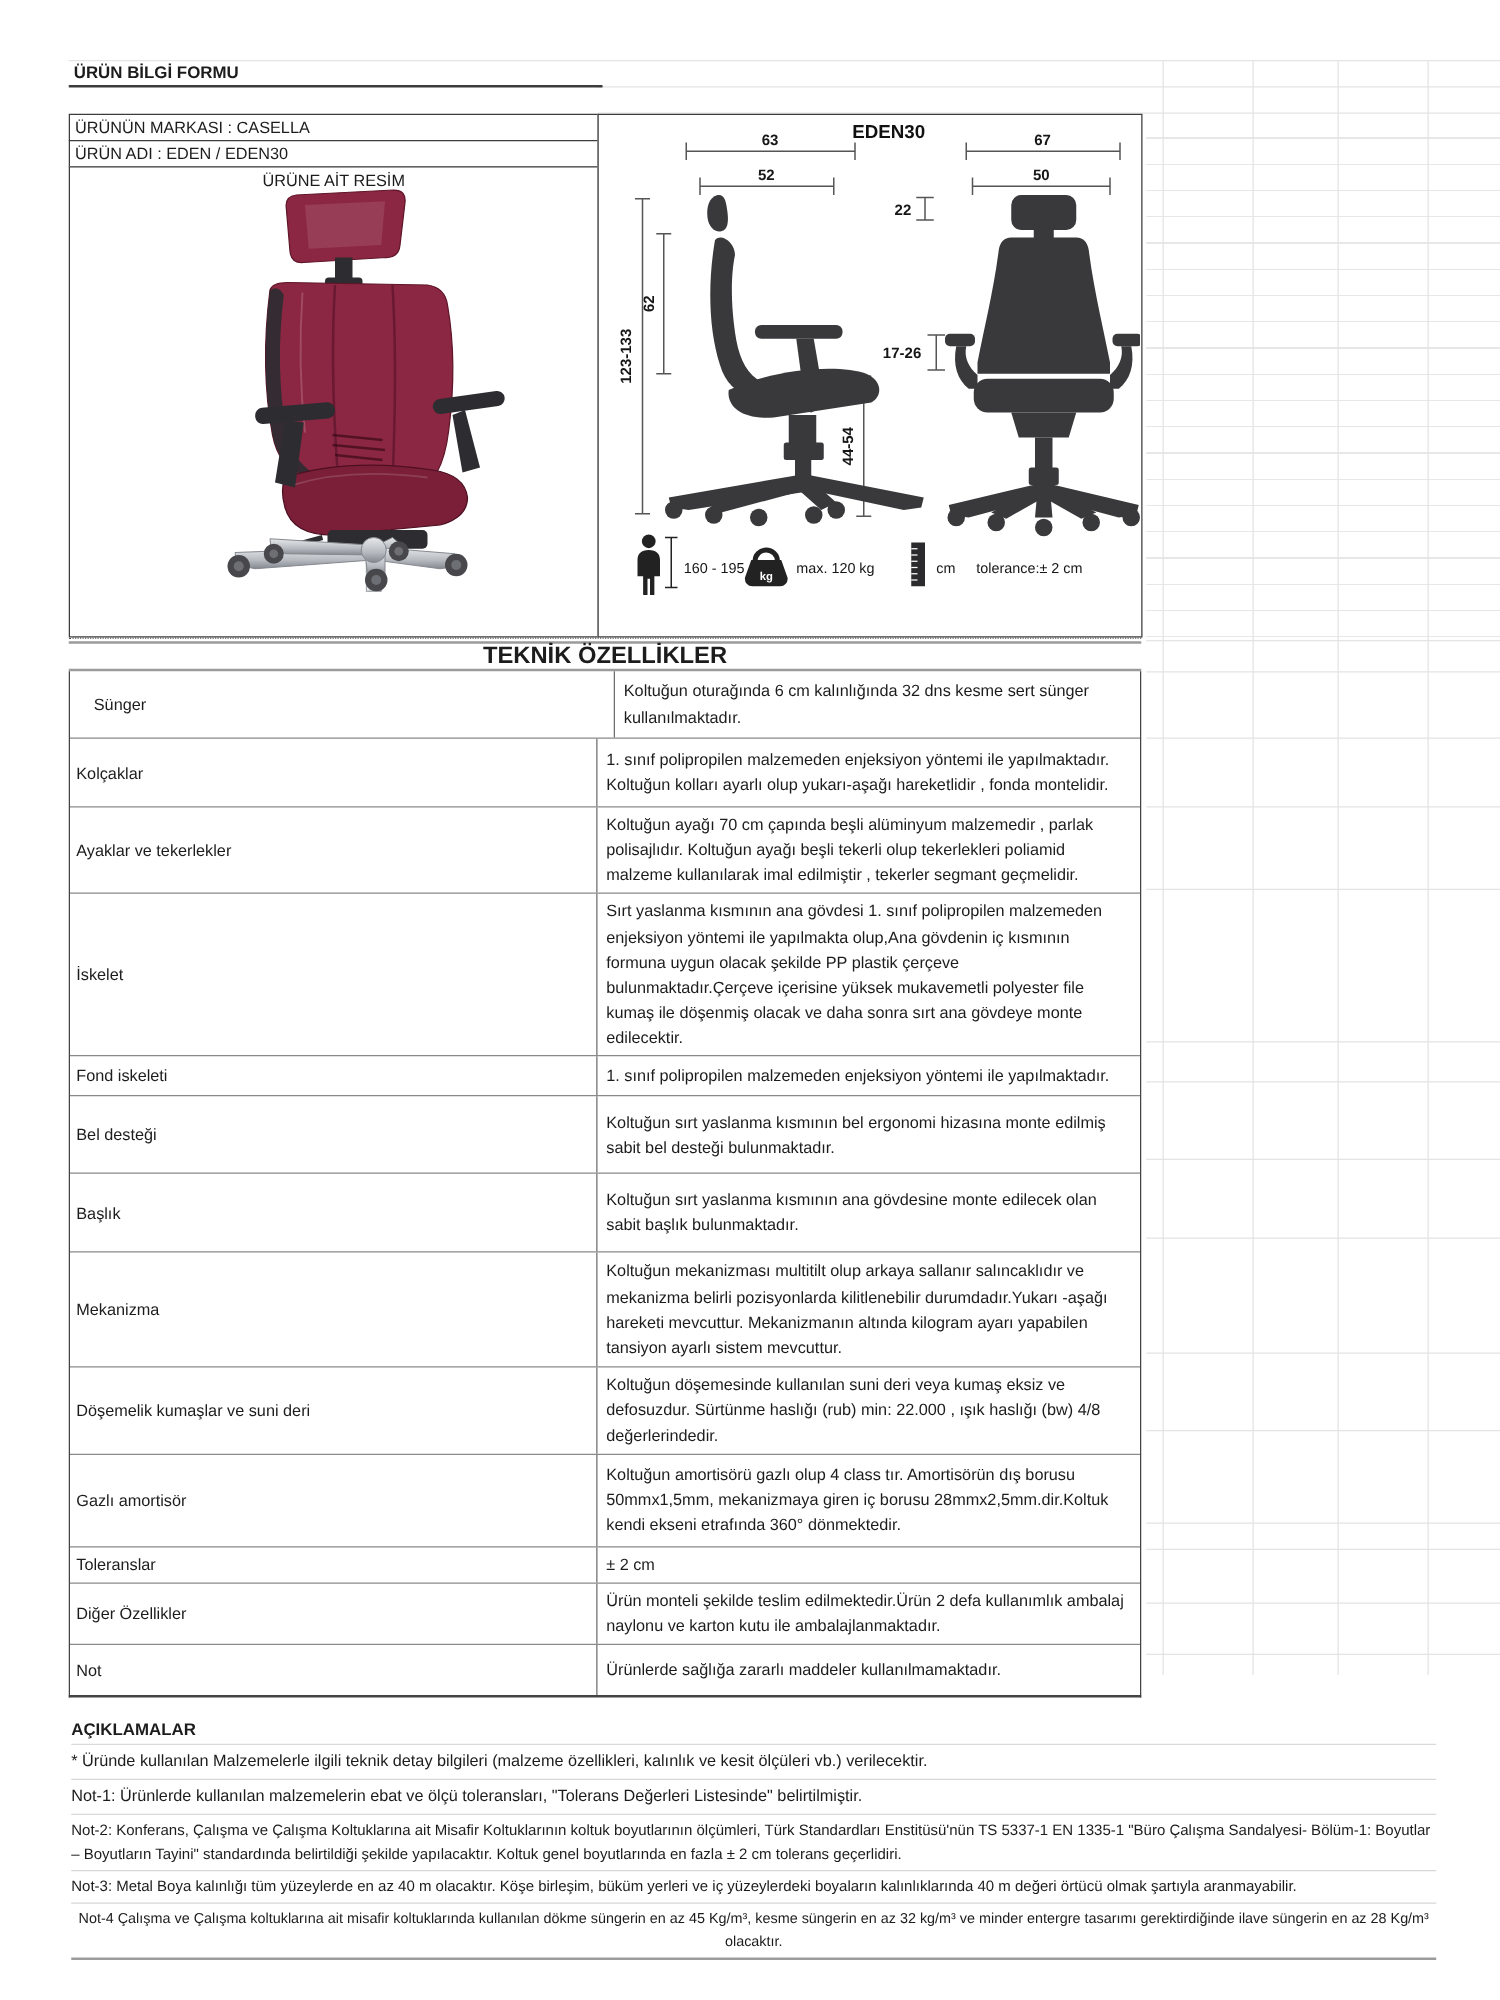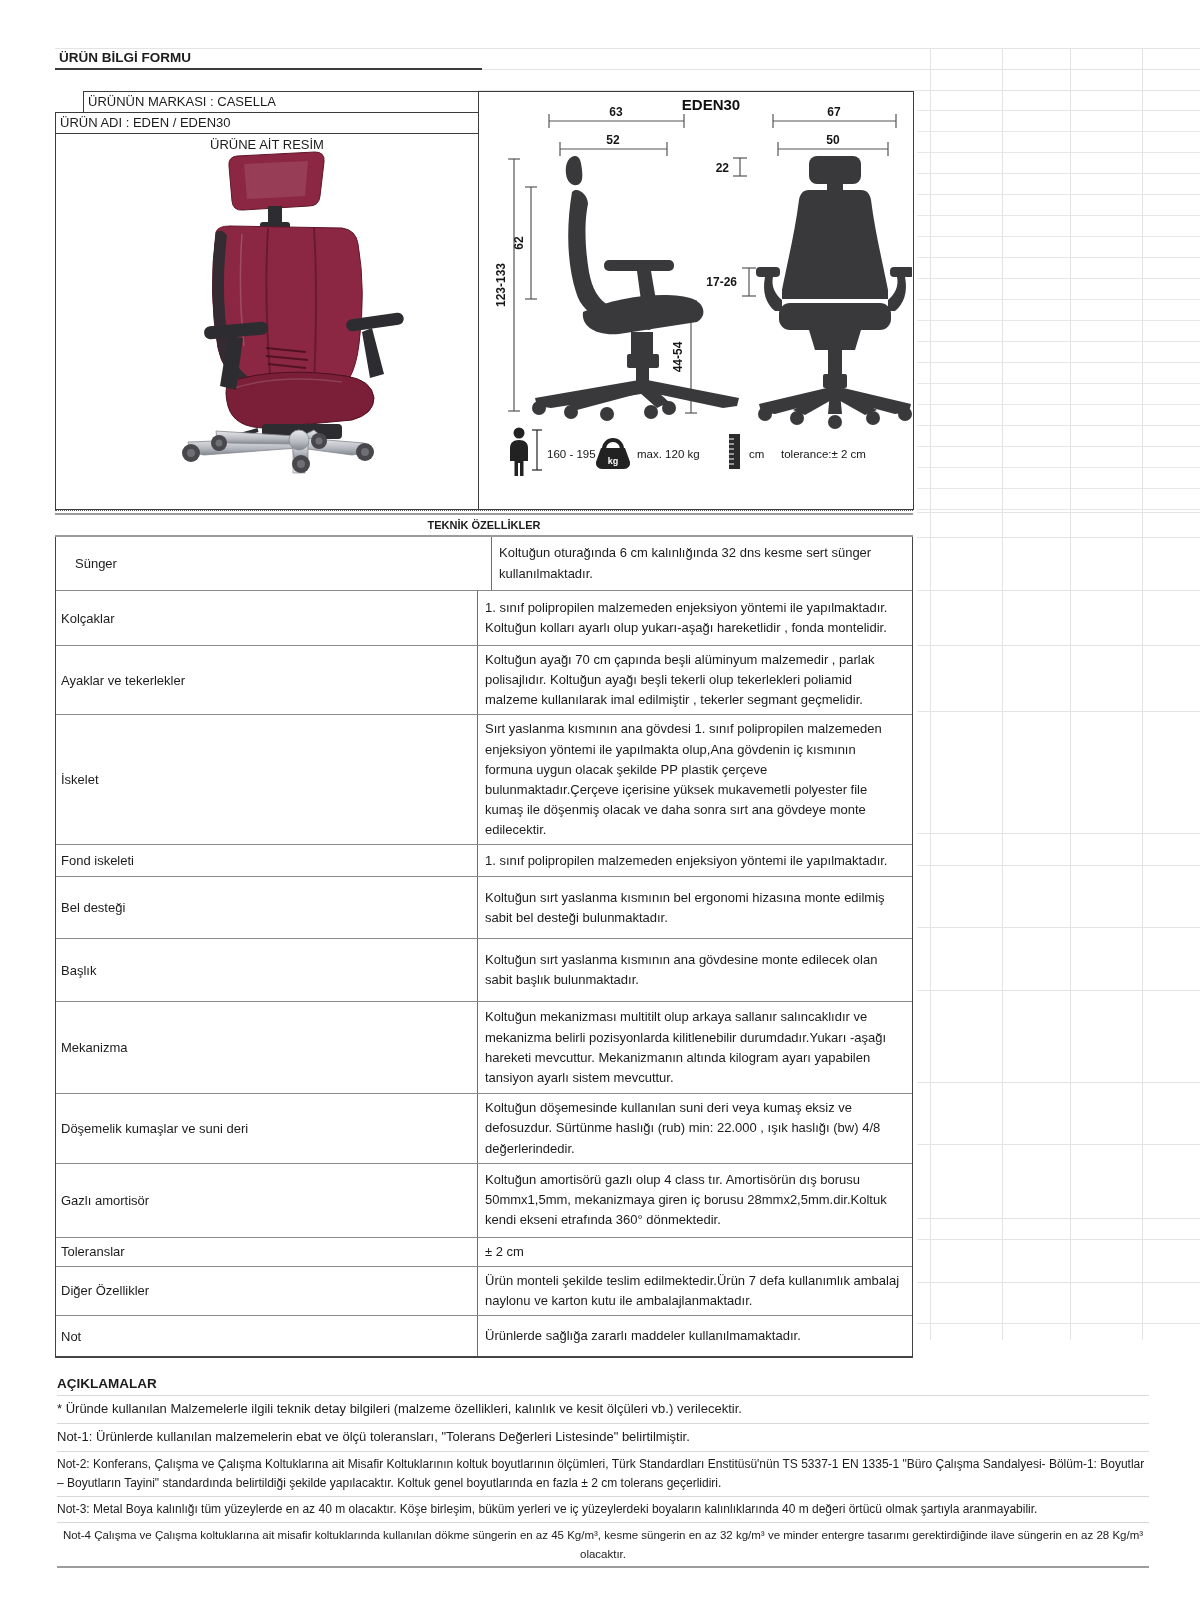--- a/index.html
+++ b/index.html
@@ -7,29 +7,29 @@
         font-family:"Liberation Sans","DejaVu Sans",sans-serif;color:#1c1c1c;}
   
   .vline{position:absolute;width:1px;background:#e4e4e4;}
   .hline{position:absolute;height:1px;background:#e4e4e4;}
   .rgrid{position:absolute;background:repeating-linear-gradient(to bottom,transparent 0 20px,#e7e7e7 20px 21px);}
   
   .form-title{position:absolute;left:55px;top:48px;width:423px;height:20px;
               font-weight:bold;font-size:13.5px;padding-left:4px;line-height:20px;
               border-bottom:2px solid #3c3c3c;}
   .box{position:absolute;border:1.5px solid #3c3c3c;box-sizing:border-box;background:#fff;}
-  .brand-row{left:55px;top:91px;width:424px;height:22px;font-size:13px;line-height:19px;padding-left:4px;margin-left:28px;}
+  .brand-row{left:55px;top:91px;width:424px;height:22px;font-size:13px;line-height:19px;padding-left:4px;}
   .name-row{left:55px;top:112px;width:424px;height:22px;font-size:13px;line-height:19px;padding-left:4px;}
   .image-box{left:55px;top:133px;width:424px;height:377px;}
   .image-caption{font-size:13px;text-align:center;height:21px;line-height:21px;}
   .diagram-box{left:477.5px;top:91px;width:436px;height:419px;}
   .dotted-sep{position:absolute;left:55px;top:510px;width:858px;height:0;border-top:1.5px dotted #555;}
   
   .spec-table{position:absolute;left:55px;top:513px;width:858px;box-sizing:border-box;}
-  .spec-header{box-sizing:border-box;height:24px;line-height:20px;text-align:center;font-weight:bold;font-size:11px;
+  .spec-header{box-sizing:border-box;height:24px;line-height:20px;text-align:center;font-weight:bold;font-size:19px;
                border-top:2px solid #9b9b9b;border-bottom:2px solid #9b9b9b;}
   .spec-body{border-left:1.5px solid #444;border-right:1.5px solid #444;border-bottom:2px solid #444;box-sizing:border-box;}
   .spec-row{display:flex;border-top:1px solid #8a8a8a;box-sizing:border-box;}
   .spec-row:first-child{border-top:none;}
   .lbl{width:421px;box-sizing:border-box;display:flex;align-items:center;font-size:13px;padding:2px 4px 2px 5px;}
   .val{flex:1;box-sizing:border-box;border-left:1px solid #6e6e6e;display:flex;align-items:center;
        font-size:13px;line-height:1.55;padding:4px 10px 4px 7px;}
   .r0{min-height:53px;margin-left:14px;} .r1{min-height:55px;} .r2{min-height:66px;} .r3{min-height:122px;}
   .r4{min-height:32px;} .r5{min-height:62px;} .r6{min-height:63px;} .r7{min-height:92px;}
   .r8{min-height:62px;} .r9{min-height:74px;} .r10{min-height:21px;} .r11{min-height:43px;} .r12{min-height:41px;}
@@ -331,21 +331,21 @@
       <div class="spec-row r9">
         <div class="lbl">Gazlı amortisör</div>
         <div class="val">Koltuğun amortisörü gazlı olup 4 class tır. Amortisörün dış borusu 50mmx1,5mm, mekanizmaya giren iç borusu 28mmx2,5mm.dir.Koltuk kendi ekseni etrafında 360° dönmektedir.</div>
       </div>
       <div class="spec-row r10">
         <div class="lbl">Toleranslar</div>
         <div class="val">± 2 cm</div>
       </div>
       <div class="spec-row r11">
         <div class="lbl">Diğer Özellikler</div>
-        <div class="val">Ürün monteli şekilde teslim edilmektedir.Ürün 7 defa kullanımlık ambalaj naylonu ve karton kutu ile ambalajlanmaktadır.</div>
+        <div class="val">Ürün monteli şekilde teslim edilmektedir.Ürün 2 defa kullanımlık ambalaj naylonu ve karton kutu ile ambalajlanmaktadır.</div>
       </div>
       <div class="spec-row r12">
         <div class="lbl">Not</div>
         <div class="val">Ürünlerde sağlığa zararlı maddeler kullanılmamaktadır.</div>
       </div>
     </div>
   </div>
 
   <div class="notes">
     <div class="notes-title">AÇIKLAMALAR</div>

